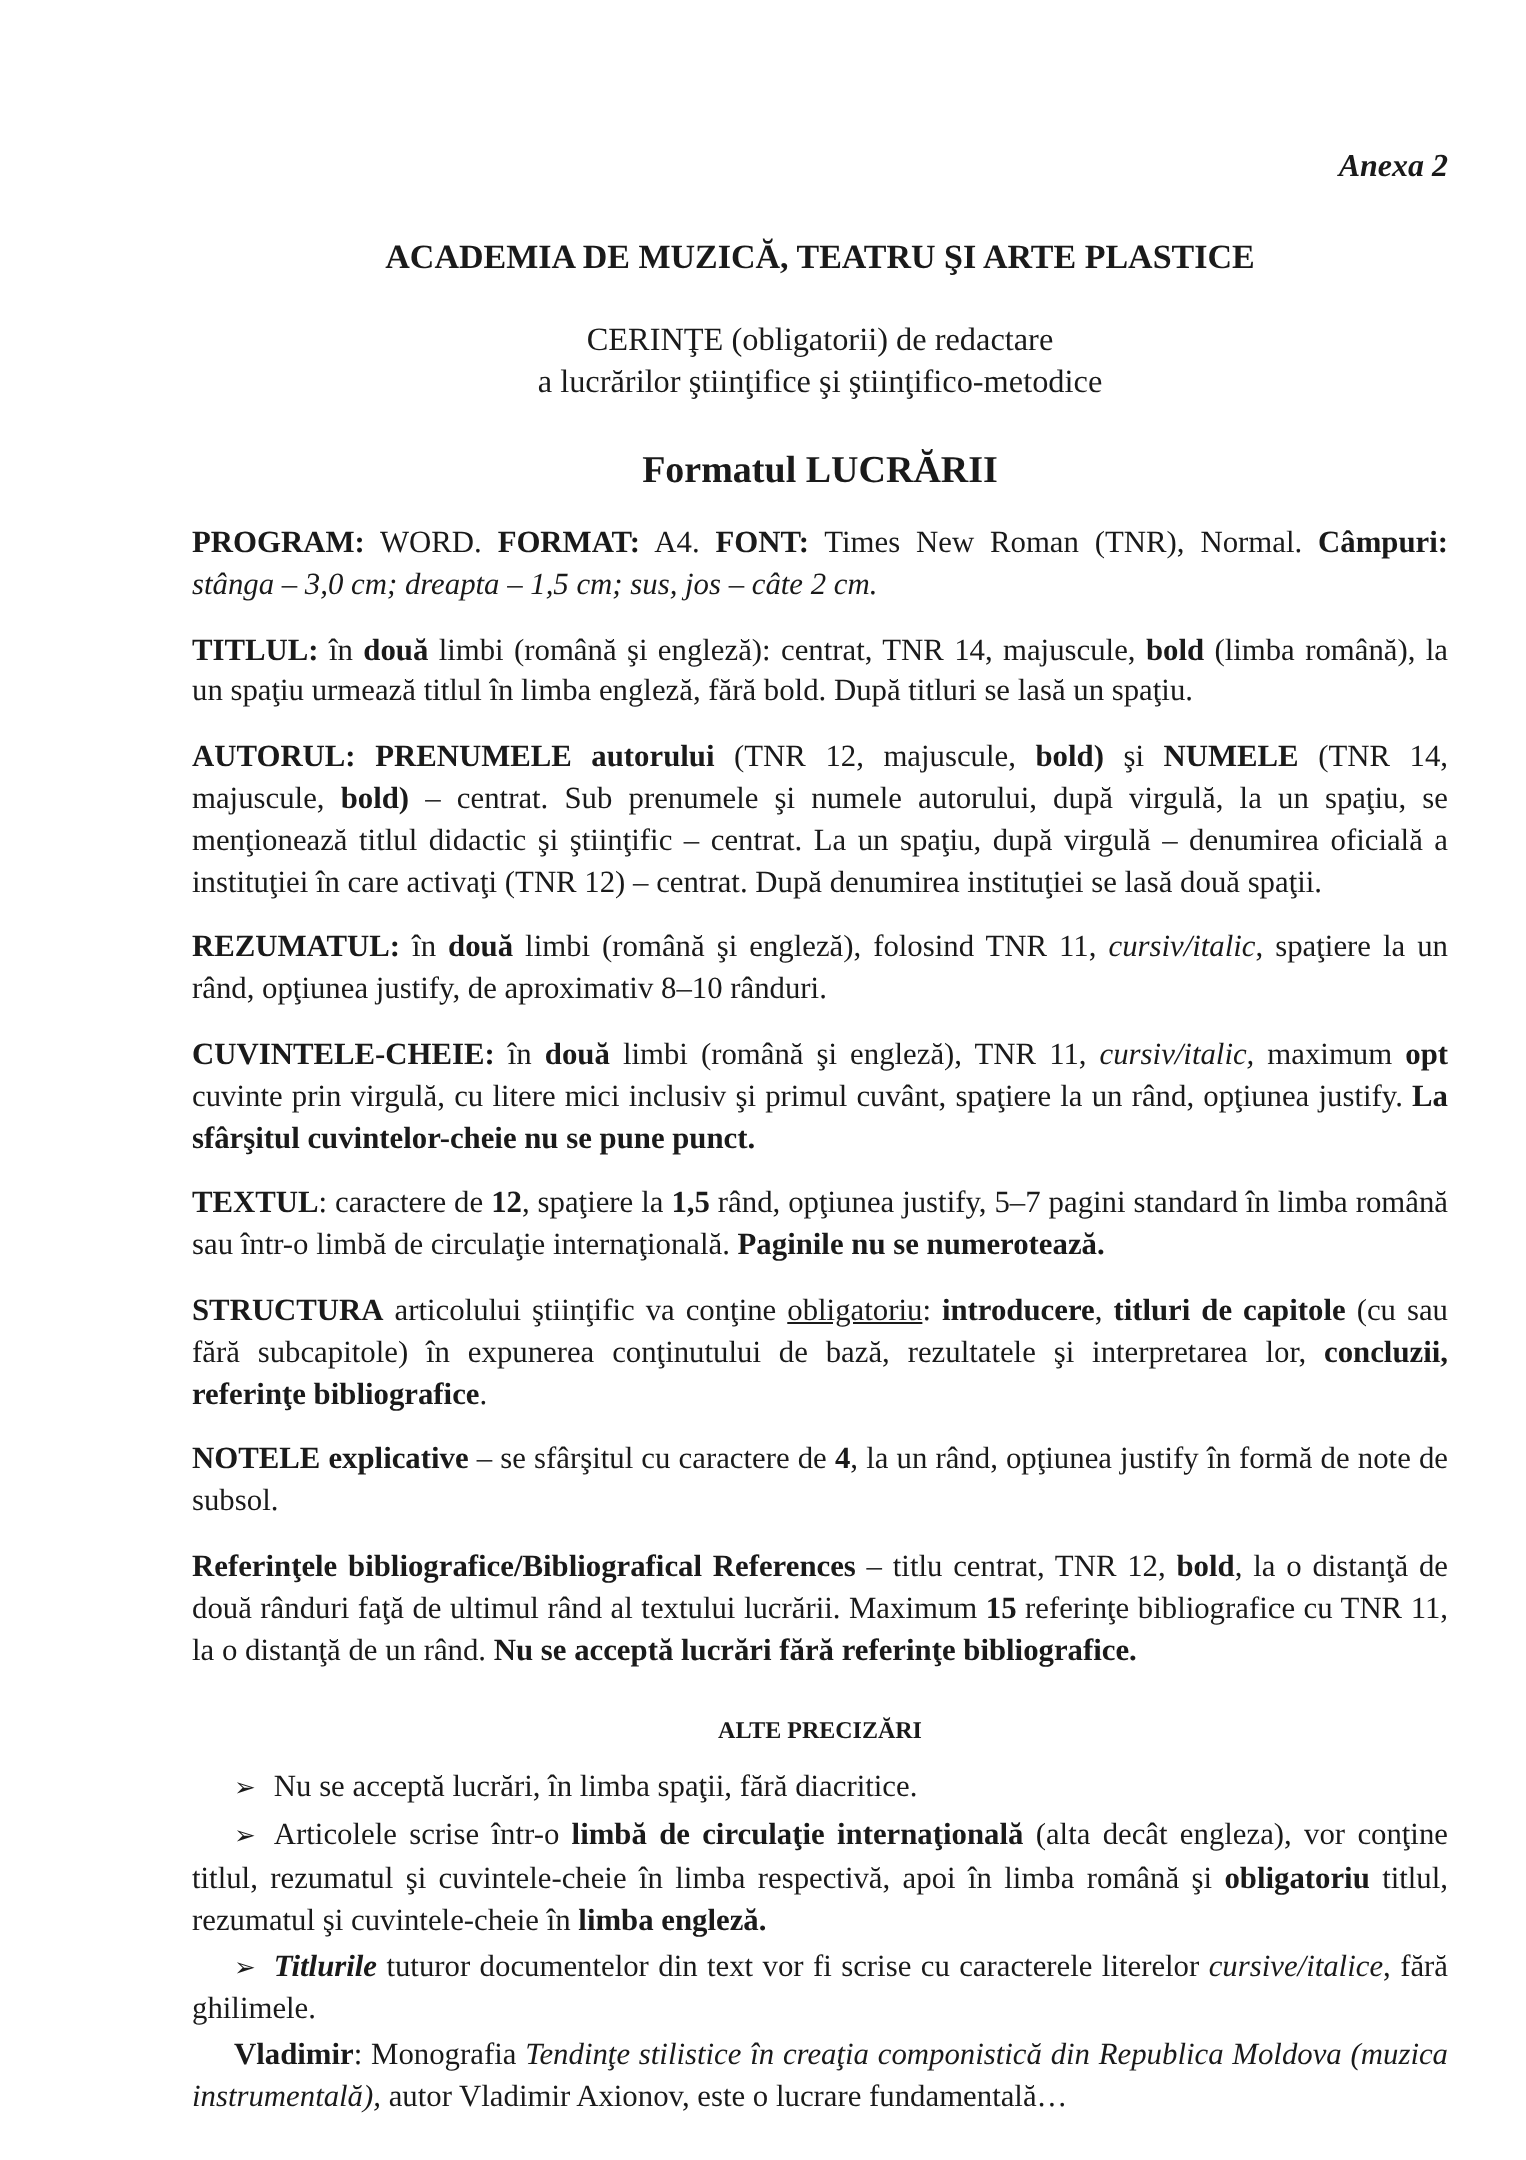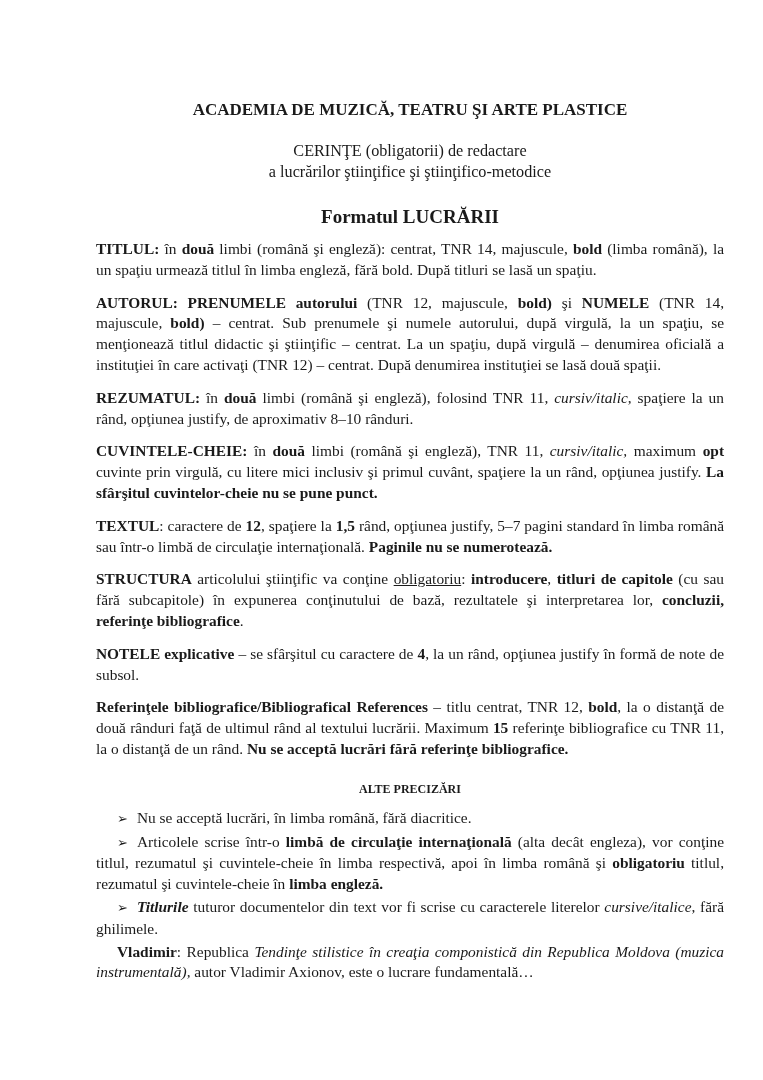--- a/index.html
+++ b/index.html
@@ -69,50 +69,52 @@
     font-size: 13px;
     padding-right: 9px;
     font-style: normal;
   }
 </style>
 </head>
 <body>
 
 <div class="page">
 
+  <div class="annex">Anexa 2</div>
 
   <div class="academy-title">ACADEMIA DE MUZICĂ, TEATRU ŞI ARTE PLASTICE</div>
 
   <div class="subtitle">
     <div>CERINŢE (obligatorii) de redactare</div>
     <div>a lucrărilor ştiinţifice şi ştiinţifico-metodice</div>
   </div>
 
   <div class="format-heading">Formatul LUCRĂRII</div>
 
+  <p class="para first"><span class="b">PROGRAM:</span><span> WORD. </span><span class="b">FORMAT:</span><span> A4. </span><span class="b">FONT:</span><span> Times New Roman (TNR), Normal. </span><span class="b">Câmpuri:</span><span> </span><span class="i">stânga – 3,0 cm; dreapta – 1,5 cm; sus, jos – câte 2 cm.</span></p>
 
   <p class="para"><span class="b">TITLUL:</span><span> în </span><span class="b">două</span><span> limbi (română şi engleză): centrat, TNR 14, majuscule, </span><span class="b">bold</span><span> (limba română), la un spaţiu urmează titlul în limba engleză, fără bold. După titluri se lasă un spaţiu.</span></p>
 
   <p class="para"><span class="b">AUTORUL: PRENUMELE autorului</span><span> (TNR 12, majuscule, </span><span class="b">bold)</span><span> şi </span><span class="b">NUMELE</span><span> (TNR 14, majuscule, </span><span class="b">bold)</span><span> – centrat. Sub prenumele şi numele autorului, după virgulă, la un spaţiu, se menţionează titlul didactic şi ştiinţific – centrat. La un spaţiu, după virgulă – denumirea oficială a instituţiei în care activaţi (TNR 12) – centrat. După denumirea instituţiei se lasă două spaţii.</span></p>
 
   <p class="para"><span class="b">REZUMATUL:</span><span> în </span><span class="b">două</span><span> limbi (română şi engleză), folosind TNR 11, </span><span class="i">cursiv/italic</span><span>, spaţiere la un rând, opţiunea justify, de aproximativ 8–10 rânduri.</span></p>
 
   <p class="para"><span class="b">CUVINTELE-CHEIE:</span><span> în </span><span class="b">două</span><span> limbi (română şi engleză), TNR 11, </span><span class="i">cursiv/italic,</span><span> maximum </span><span class="b">opt</span><span> cuvinte prin virgulă, cu litere mici inclusiv şi primul cuvânt, spaţiere la un rând, opţiunea justify. </span><span class="b">La sfârşitul cuvintelor-cheie nu se pune punct.</span></p>
 
   <p class="para"><span class="b">TEXTUL</span><span>: caractere de </span><span class="b">12</span><span>, spaţiere la </span><span class="b">1,5</span><span> rând, opţiunea justify, 5–7 pagini standard în limba română sau într-o limbă de circulaţie internaţională. </span><span class="b">Paginile nu se numerotează.</span></p>
 
   <p class="para"><span class="b">STRUCTURA</span><span> articolului ştiinţific va conţine </span><span class="u">obligatoriu</span><span>: </span><span class="b">introducere</span><span>, </span><span class="b">titluri de capitole</span><span> (cu sau fără subcapitole) în expunerea conţinutului de bază, rezultatele şi interpretarea lor, </span><span class="b">concluzii, referinţe bibliografice</span><span>.</span></p>
 
   <p class="para"><span class="b">NOTELE explicative</span><span> – se sfârşitul cu caractere de </span><span class="b">4</span><span>, la un rând, opţiunea justify în formă de note de subsol.</span></p>
 
   <p class="para"><span class="b">Referinţele bibliografice/Bibliografical References</span><span> – titlu centrat, TNR 12, </span><span class="b">bold</span><span>, la o distanţă de două rânduri faţă de ultimul rând al textului lucrării. Maximum </span><span class="b">15</span><span> referinţe bibliografice cu TNR 11, la o distanţă de un rând. </span><span class="b">Nu se acceptă lucrări fără referinţe bibliografice.</span></p>
 
   <div class="other-heading">ALTE PRECIZĂRI</div>
 
-  <p class="bullet first"><span class="bullet-glyph">➢</span><span><span>Nu se acceptă lucrări, în limba română, fără diacritice.</span></span></p>
+  <p class="bullet first"><span class="bullet-glyph">➢</span><span><span>Nu se acceptă lucrări, în limba spaţii, fără diacritice.</span></span></p>
 
   <p class="bullet"><span class="bullet-glyph">➢</span><span><span>Articolele scrise într-o </span><span class="b">limbă de circulaţie internaţională</span><span> (alta decât engleza), vor conţine titlul, rezumatul şi cuvintele-cheie în limba respectivă, apoi în limba română şi </span><span class="b">obligatoriu</span><span> titlul, rezumatul şi cuvintele-cheie în </span><span class="b">limba engleză.</span></span></p>
 
   <p class="bullet"><span class="bullet-glyph">➢</span><span><span class="b i">Titlurile</span><span> tuturor documentelor din text vor fi scrise cu caracterele literelor </span><span class="i">cursive/italice</span><span>, fără ghilimele.</span></span></p>
 
-  <p class="example"><span class="b">Vladimir</span><span>: Republica </span><span class="i">Tendinţe stilistice în creaţia componistică din Republica Moldova (muzica instrumentală),</span><span> autor Vladimir Axionov, este o lucrare fundamentală…</span></p>
+  <p class="example"><span class="b">Vladimir</span><span>: Monografia </span><span class="i">Tendinţe stilistice în creaţia componistică din Republica Moldova (muzica instrumentală),</span><span> autor Vladimir Axionov, este o lucrare fundamentală…</span></p>
 
 </div>
 
 </body></html>

